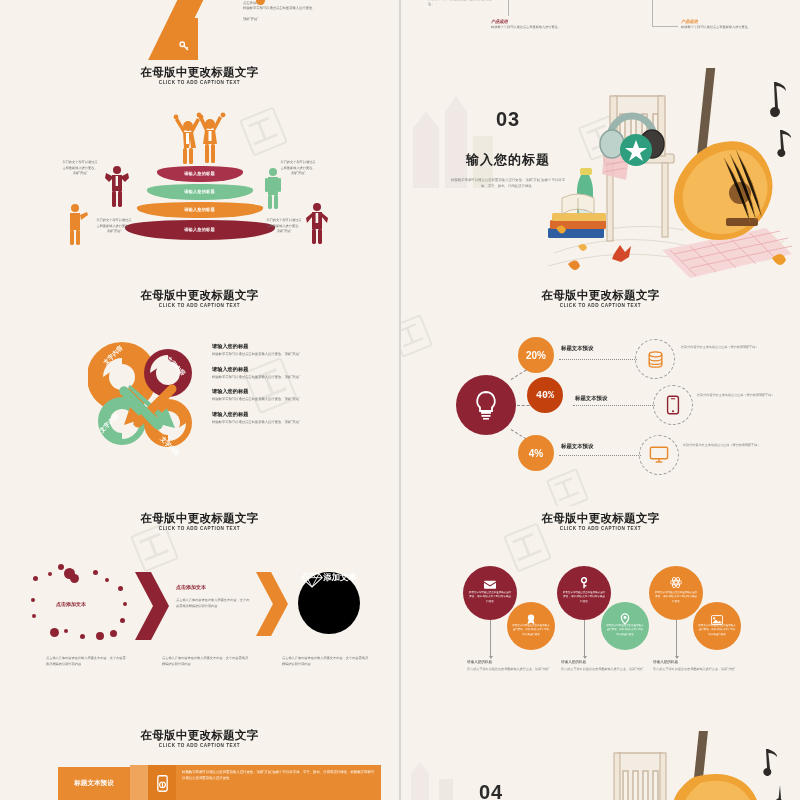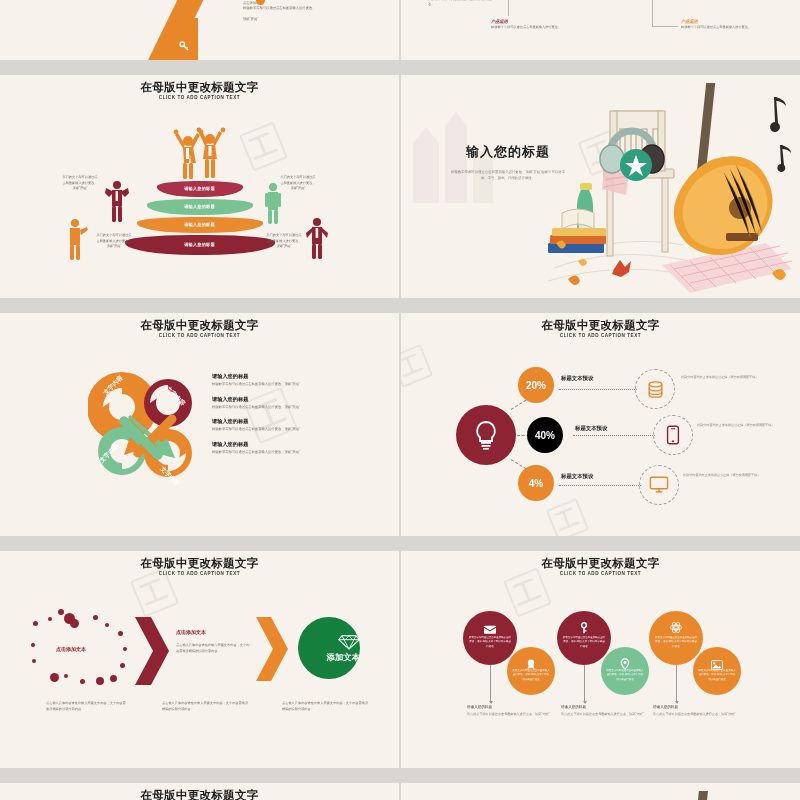--- a/index.html
+++ b/index.html
@@ -7,21 +7,21 @@
     width: 800px; height: 800px;
     background: #d8d6d2;
     font-family: "Liberation Sans", "DejaVu Sans", sans-serif;
     overflow: hidden;
   }
   #grid {
     width: 800px; height: 630px;
     display: grid;
     grid-template-columns: 399px 399px;
     grid-template-rows: 60px 223px 223px 217px 77px;
-    gap: 15px;
+    gap: 0;
     column-gap: 2px;
     background: #d8d6d2;
   }
   .slide {
     background: #f7f3ec;
     position: relative;
     overflow: hidden;
   }
   
   .s-head { text-align: center; padding-top: 6px; }
@@ -98,22 +98,22 @@
               border:.8px dashed #9d9d9d; display:flex;align-items:center;justify-content:center;}
   .mini { position:absolute; font-size:3.1px; color:#7c7c7c; line-height:1.7; }
   .dlead { position:absolute; border-top:.8px dashed #8b8b8b; }
   .dlead2 { position:absolute; border-top:.8px dotted #8b8b8b; }
 
   
   .dot { position: absolute; border-radius: 50%; background: #8e2433; }
   .chev { position: absolute; }
   .s7-h { position:absolute; font-size:5px; font-weight:bold; }
   .s7-b { position:absolute; font-size:3.2px; color:#6f6f6f; line-height:1.8; }
-  .s7-circ { position:absolute; width:62px;height:62px;border-radius:50%;background:#15803d;
-             display:flex;flex-direction:column;align-items:flex-end;justify-content:center;}
+  .s7-circ { position:absolute; width:62px;height:62px;border-radius:50%;background:#000000;
+             display:flex;flex-direction:row;align-items:flex-start;justify-content:center;}
 
   
   .c8 { position:absolute; border-radius:50%; display:flex; align-items:center; justify-content:center; }
   .c8 .ctext { font-size:2.5px; color:#fff; line-height:1.75; text-align:center; width:44px; margin-top:9px;}
   .c8ico { position:absolute; top:9px; left:50%; transform:translateX(-50%); color:#fff; }
   .c8cap-h { position:absolute; font-size:3.6px; color:#2a2a2a; }
   .c8cap-b { position:absolute; font-size:3.1px; color:#777; line-height:1.85; }
   .stem { position:absolute; border-left:.7px solid #9a9a9a; }
   .stem:after { content:''; position:absolute; left:-2px; bottom:-1px; border-left:2px solid transparent;
                 border-right:2px solid transparent; border-top:3px solid #9a9a9a; }
@@ -271,20 +271,21 @@
           <rect x="12" y="50" width="26" height="60"></rect>
           <rect x="44" y="34" width="22" height="76"></rect>
       <polygon points="12,50 25,34 38,50"></polygon>
           <polygon points="44,34 55,18 66,34"></polygon>
       <rect x="72" y="58" width="20" height="52" fill="#c9c3b0"></rect>
         </g>
     </svg>
     <div class="wm b" style="left:182px; top:60px; font-size:24px;">工</div>
 
     <div style="position:absolute; left:32px; top:48px; width:150px; text-align:center;">
+      <div class="ch-num">03</div>
       <div class="ch-title">输入您的标题</div>
       <div class="ch-body" style="margin-left:16px;">标题数字等都可以通过点击和重新输入进行更改。顶部“开始”面板中可以对字体、字号、颜色、行间距进行修改。</div>
     </div>
 
     <div class="guitar-wrap">
       <svg width="248" height="215" viewBox="0 0 248 215">
 
         <g stroke="#cfc6b6" stroke-width=".7" fill="none" opacity=".8">
           <path d="M10 185 q60 -22 130 -8 q60 12 100 -4"></path>
           <path d="M4 198 q70 -20 140 -6 q55 10 100 -6"></path>
@@ -468,21 +469,21 @@
     <div class="dlead2" style="left:158px; top:76px; width:78px;"></div>
     <div class="dashcirc" style="left:234px; top:56px;">
       <svg width="19" height="19" viewBox="0 0 24 24">
         <ellipse cx="12" cy="5.5" rx="8" ry="3.2" fill="none" stroke="#e8872b" stroke-width="1.7"></ellipse>
         <path d="M4 5.5 v13 a8 3.2 0 0 0 16 0 v-13" fill="none" stroke="#e8872b" stroke-width="1.7"></path>
         <path d="M4 10.5 a8 3.2 0 0 0 16 0 M4 15 a8 3.2 0 0 0 16 0" fill="none" stroke="#e8872b" stroke-width="1.5"></path>
       </svg>
     </div>
     <div class="mini" style="left:280px; top:62px; width:92px;">此部分内容为方正准纳粗合公正体（请勿使用商配字体）</div>
 
-    <div class="pct" style="left:126px; top:104px; width:36px; height:36px; background:#000000;">40%</div>
+    <div class="pct" style="left:126px; top:94px; width:36px; height:36px; background:#c2410c;font-family:Liberation Mono, monospace;">40%</div>
     <div class="pct-lbl" style="left:174px; top:112px;">标题文本预设</div>
     <div class="dlead2" style="left:172px; top:122px; width:82px;"></div>
     <div class="dashcirc" style="left:252px; top:102px;">
       <svg width="16" height="20" viewBox="0 0 16 24">
         <rect x="1.5" y="1.5" width="13" height="21" rx="2.5" fill="none" stroke="#8e2433" stroke-width="1.7"></rect>
         <line x1="5.5" y1="4.5" x2="10.5" y2="4.5" stroke="#8e2433" stroke-width="1.3"></line>
         <circle cx="8" cy="19.5" r="1.3" fill="#8e2433"></circle>
       </svg>
     </div>
     <div class="mini" style="left:296px; top:110px; width:92px;">此部分内容为方正准纳粗合公正体（请勿使用商配字体）</div>

